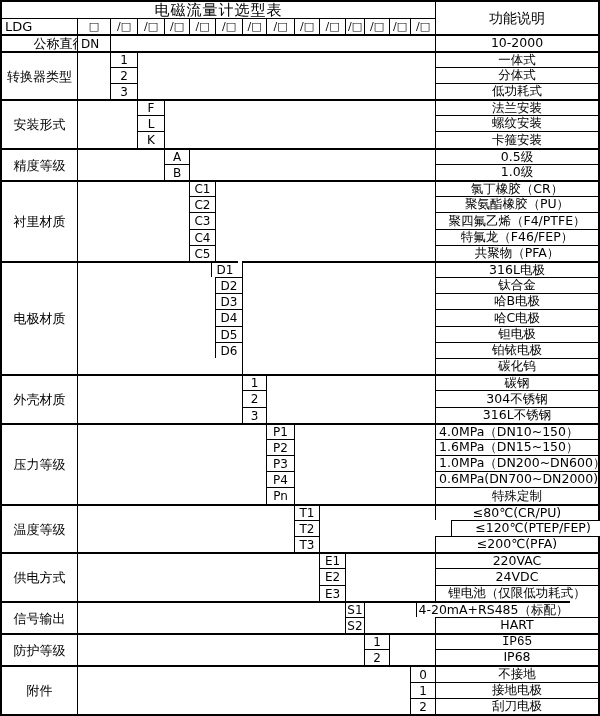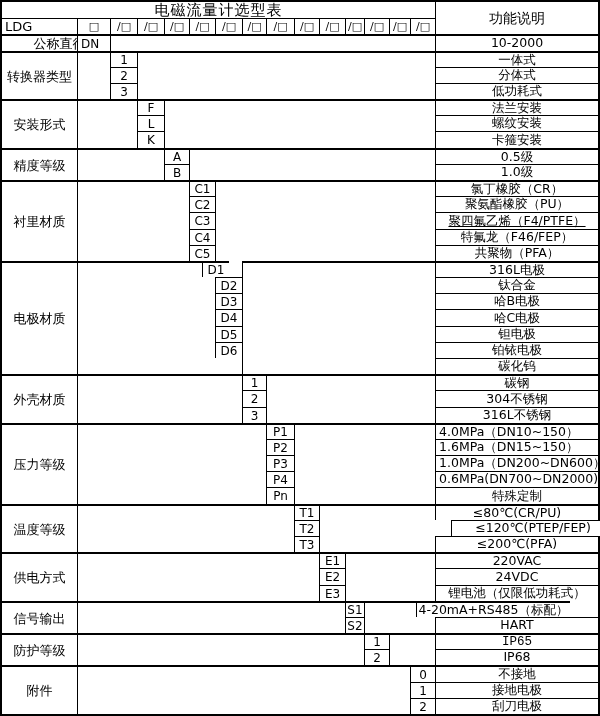--- a/index.html
+++ b/index.html
@@ -86,26 +86,26 @@
       <div class="c cat" style="left: 0px; top: 178px; width: 75px; height: 81px; border-top: 2px solid rgb(0, 0, 0);">衬里材质</div>
       <div class="c" style="left: 75px; top: 178px; width: 112px; height: 81px; border-top: 2px solid rgb(0, 0, 0); border-left: 1px solid rgb(0, 0, 0);"></div>
       <div class="c code" style="left: 187px; top: 178px; width: 26px; height: 16px; border-top: 2px solid rgb(0, 0, 0); border-left: 1px solid rgb(0, 0, 0);">C1</div>
       <div class="c code" style="left: 187px; top: 194px; width: 26px; height: 16px; border-top: 1px solid rgb(0, 0, 0); border-left: 1px solid rgb(0, 0, 0);">C2</div>
       <div class="c code" style="left: 187px; top: 210px; width: 26px; height: 17px; border-top: 1px solid rgb(0, 0, 0); border-left: 1px solid rgb(0, 0, 0);">C3</div>
       <div class="c code" style="left: 187px; top: 227px; width: 26px; height: 16px; border-top: 1px solid rgb(0, 0, 0); border-left: 1px solid rgb(0, 0, 0);">C4</div>
       <div class="c code" style="left: 187px; top: 243px; width: 26px; height: 16px; border-top: 1px solid rgb(0, 0, 0); border-left: 1px solid rgb(0, 0, 0);">C5</div>
       <div class="c" style="left: 213px; top: 178px; width: 220px; height: 81px; border-top: 2px solid rgb(0, 0, 0); border-left: 1px solid rgb(0, 0, 0);"></div>
       <div class="c desc" style="left: 433px; top: 178px; width: 163px; height: 16px; border-top: 2px solid rgb(0, 0, 0); border-left: 1px solid rgb(0, 0, 0);">氯丁橡胶（CR）</div>
       <div class="c desc" style="left: 433px; top: 194px; width: 163px; height: 16px; border-top: 1px solid rgb(0, 0, 0); border-left: 1px solid rgb(0, 0, 0);">聚氨酯橡胶（PU）</div>
-      <div class="c desc" style="left: 433px; top: 210px; width: 163px; height: 17px; border-top: 1px solid rgb(0, 0, 0); border-left: 1px solid rgb(0, 0, 0); text-decoration: underline;">聚四氟乙烯（F4/PTFE）</div>
+      <div class="c desc" style="left: 433px; top: 210px; width: 163px; height: 17px; border-top: 1px solid rgb(0, 0, 0); border-left: 1px solid rgb(0, 0, 0);">聚四氟乙烯（F4/PTFE）</div>
       <div class="c desc" style="left: 433px; top: 227px; width: 163px; height: 16px; border-top: 1px solid rgb(0, 0, 0); border-left: 1px solid rgb(0, 0, 0);">特氟龙（F46/FEP）</div>
       <div class="c desc" style="left: 433px; top: 243px; width: 163px; height: 16px; border-top: 1px solid rgb(0, 0, 0); border-left: 1px solid rgb(0, 0, 0);">共聚物（PFA）</div>
       <div class="c cat" style="left: 0px; top: 259px; width: 75px; height: 113px; border-top: 2px solid rgb(0, 0, 0);">电极材质</div>
       <div class="c" style="left: 75px; top: 259px; width: 138px; height: 113px; border-top: 2px solid rgb(0, 0, 0); border-left: 1px solid rgb(0, 0, 0);"></div>
-      <div class="c code" style="left: 200px; top: 259px; width: 27px; height: 16px; border-top: 2px solid rgb(0, 0, 0); border-left: 1px solid rgb(0, 0, 0);">D1</div>
+      <div class="c code" style="left: 209px; top: 259px; width: 27px; height: 16px; border-top: 2px solid rgb(0, 0, 0); border-left: 1px solid rgb(0, 0, 0);">D1</div>
       <div class="c code" style="left: 213px; top: 275px; width: 27px; height: 16px; border-top: 1px solid rgb(0, 0, 0); border-left: 1px solid rgb(0, 0, 0);">D2</div>
       <div class="c code" style="left: 213px; top: 291px; width: 27px; height: 16px; border-top: 1px solid rgb(0, 0, 0); border-left: 1px solid rgb(0, 0, 0);">D3</div>
       <div class="c code" style="left: 213px; top: 307px; width: 27px; height: 17px; border-top: 1px solid rgb(0, 0, 0); border-left: 1px solid rgb(0, 0, 0);">D4</div>
       <div class="c code" style="left: 213px; top: 324px; width: 27px; height: 16px; border-top: 1px solid rgb(0, 0, 0); border-left: 1px solid rgb(0, 0, 0);">D5</div>
       <div class="c code" style="left: 213px; top: 340px; width: 27px; height: 16px; border-top: 1px solid rgb(0, 0, 0); border-left: 1px solid rgb(0, 0, 0);">D6</div>
       <div class="c code" style="left: 213px; top: 356px; width: 27px; height: 15px; border-top: 1px solid rgb(0, 0, 0); border-left: 1px solid rgb(0, 0, 0); margin-left: 36px;">D7</div>
       <div class="c" style="left: 240px; top: 259px; width: 193px; height: 113px; border-top: 2px solid rgb(0, 0, 0); border-left: 1px solid rgb(0, 0, 0);"></div>
       <div class="c desc" style="left: 433px; top: 259px; width: 163px; height: 16px; border-top: 2px solid rgb(0, 0, 0); border-left: 1px solid rgb(0, 0, 0);">316L电极</div>
       <div class="c desc" style="left: 433px; top: 275px; width: 163px; height: 16px; border-top: 1px solid rgb(0, 0, 0); border-left: 1px solid rgb(0, 0, 0);">钛合金</div>
       <div class="c desc" style="left: 433px; top: 291px; width: 163px; height: 16px; border-top: 1px solid rgb(0, 0, 0); border-left: 1px solid rgb(0, 0, 0);">哈B电极</div>

